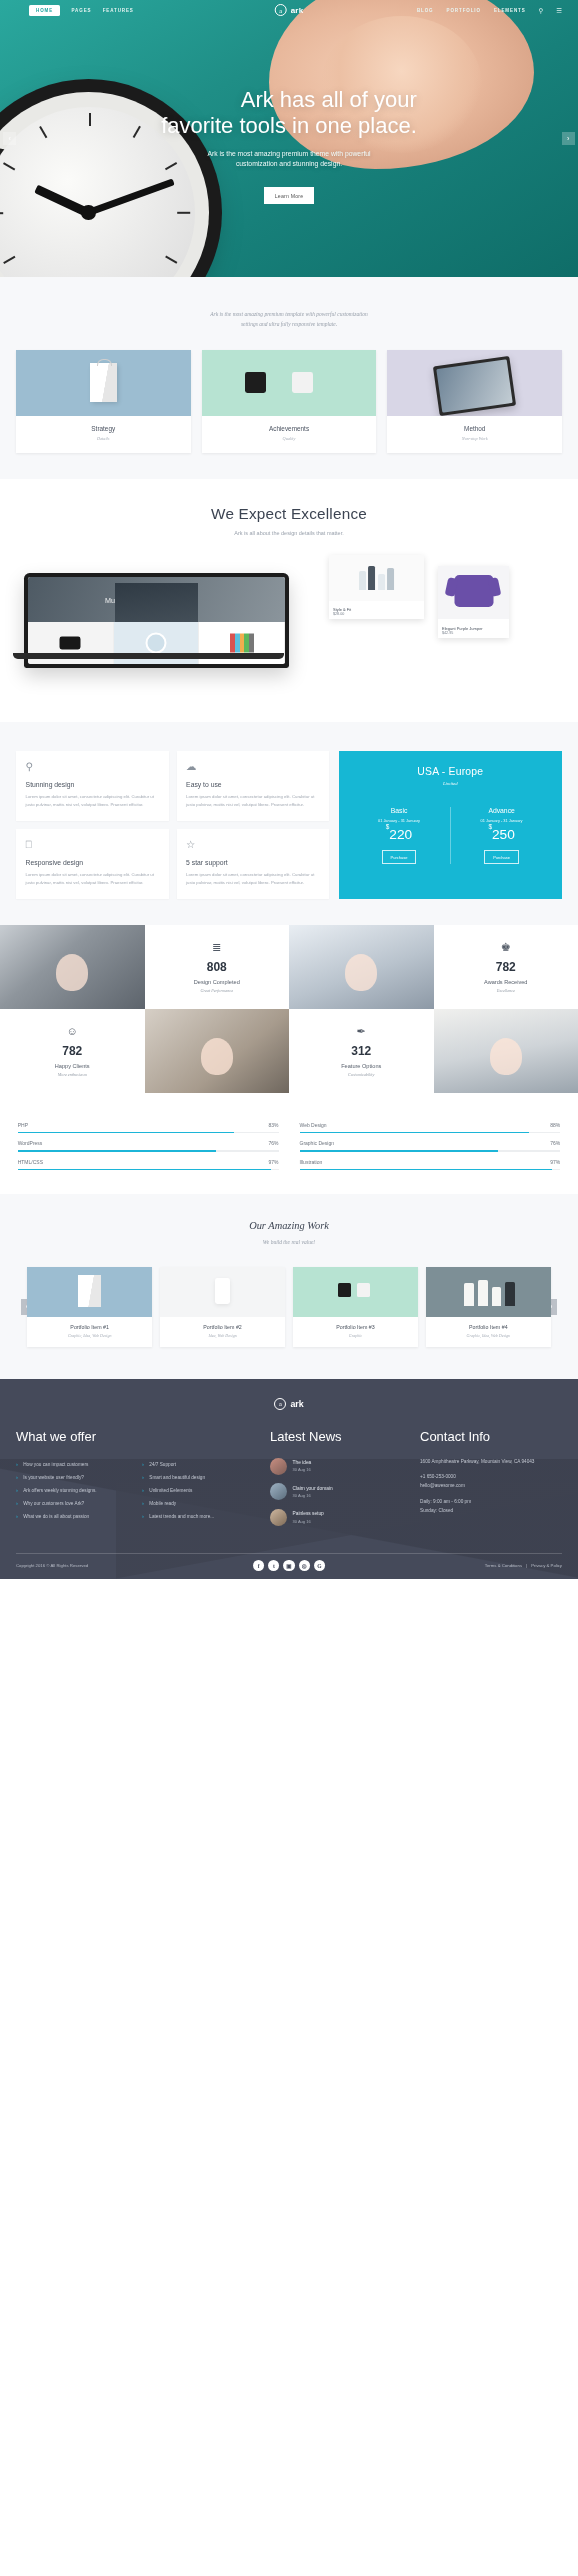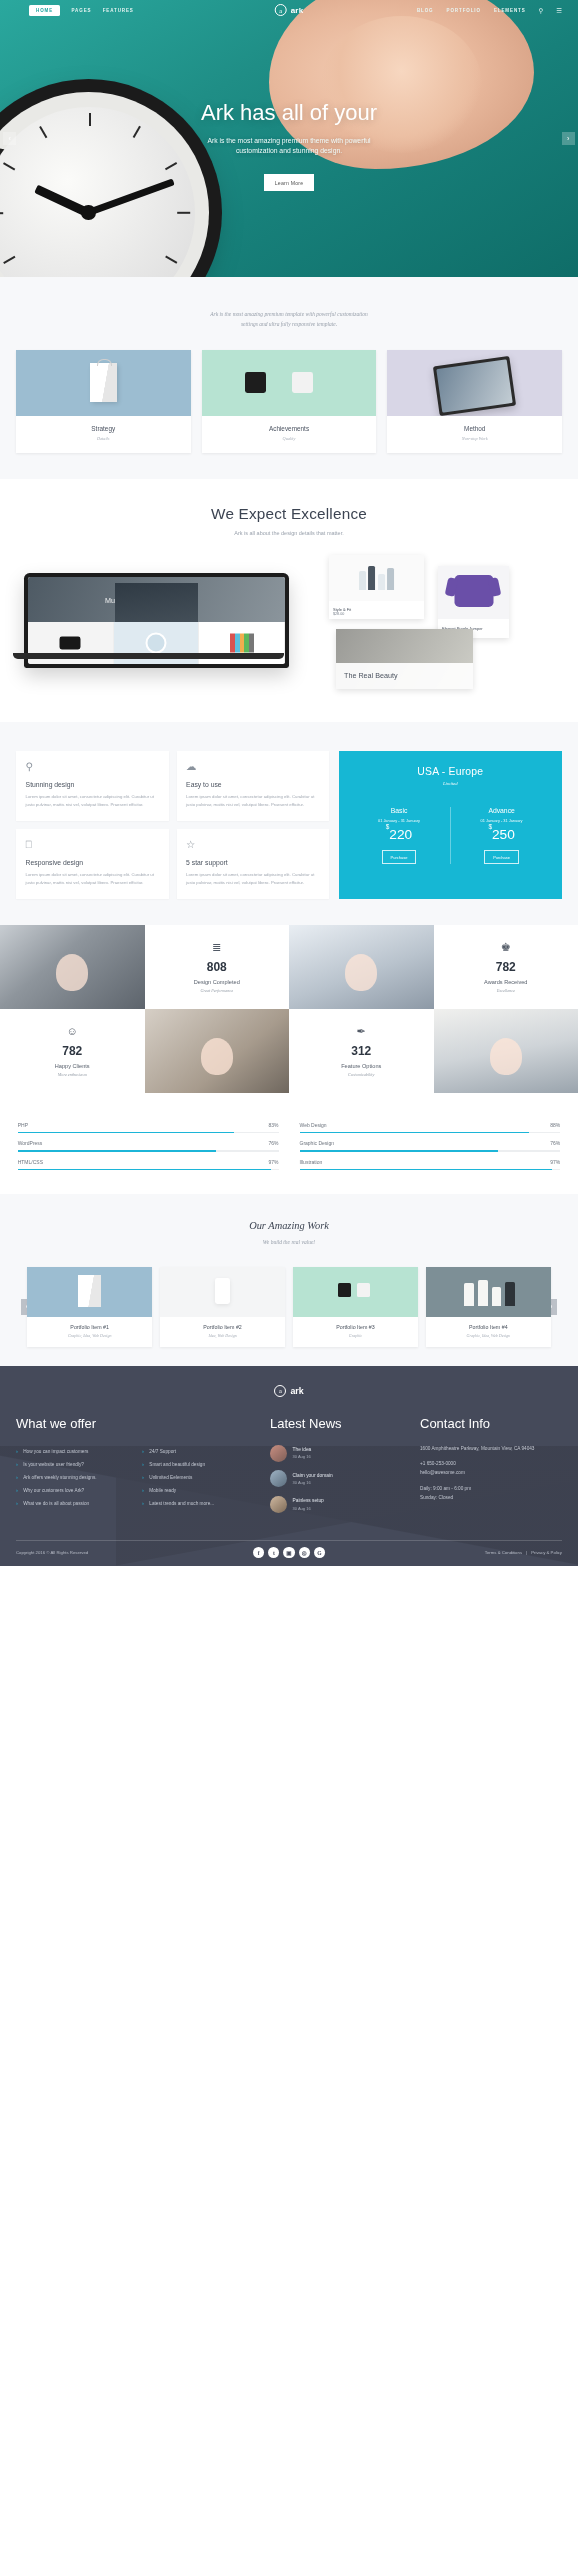--- a/index.html
+++ b/index.html
@@ -381,20 +381,21 @@
       <span class="brand-mark">a</span>
       <span class="brand-name">ark</span>
     </div>
 
     <div class="arrow left">‹</div>
     <div class="arrow right">›</div>
 
     <div class="hero-inner">
       <h1 class="hero-title">
         <span>Ark has all of your</span><br>
+        <span>favorite tools in one place.</span>
       </h1>
       <p class="hero-sub">
         <span>Ark is the most amazing premium theme with powerful</span><br>
         <span>customization and stunning design.</span>
       </p>
       <button class="hero-btn">Learn More</button>
     </div>
   </section>
 
   <section class="sec sec-gray">
@@ -477,24 +478,20 @@
       <div class="shot shot2">
         <div class="img">
           <div class="shirt"></div>
         </div>
         <div class="cap">
           <b>Elegant Purple Jumper</b>
           <span>$42.95</span>
         </div>
       </div>
 
-      <div class="shot shot3">
-        <div class="img"></div>
-        <div class="overlay">The Real Beauty</div>
-      </div>
     </div>
   </section>
 
   <section class="sec sec-gray">
     <div class="feat-wrap">
       <div class="feat-grid">
         <div class="feat">
           <span class="ic">⚲</span>
           <div class="ft">Stunning design</div>
           <div class="fd">Lorem ipsum dolor sit amet, consectetur adipiscing elit. Curabitur ut justo pulvinar, mattis nisi vel, volutpat libero. Praesent efficitur.</div>
@@ -638,21 +635,21 @@
           <span>Illustration</span>
           <span>97%</span>
         </div>
         <div class="bar">
             <i style="width:97%"></i>
           </div>
       </div>
     </div>
   </section>
 
-  <section class="sec sec-gray" style="padding-bottom:19px">
+  <section class="sec sec-gray" style="padding-bottom:32px">
     <h2 class="head-serif">Our Amazing Work</h2>
     <p class="sub-italic">We build the real value!</p>
 
     <div class="pf-wrap">
       <div class="pf-arrow l">‹</div>
       <div class="pf-arrow r">›</div>
       <div class="pf-row">
         <div class="pf-card">
           <div class="pimg p1">
               <div class="mini-bag"></div>

